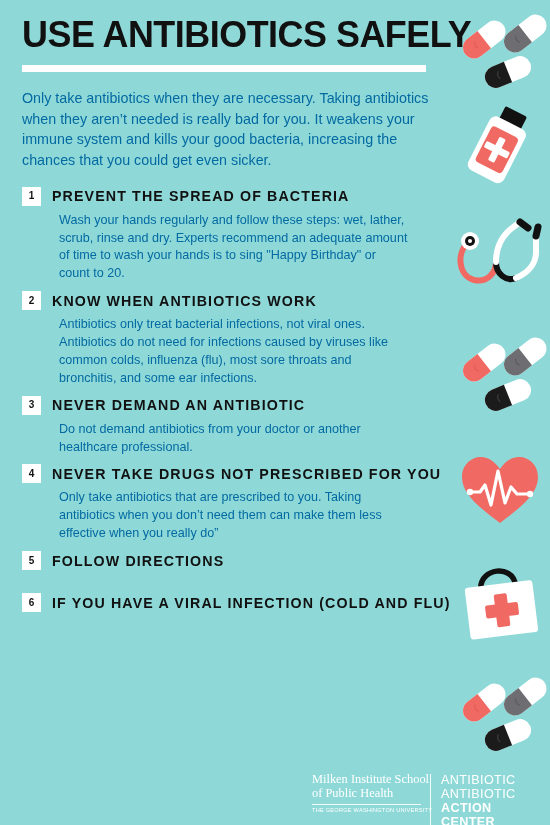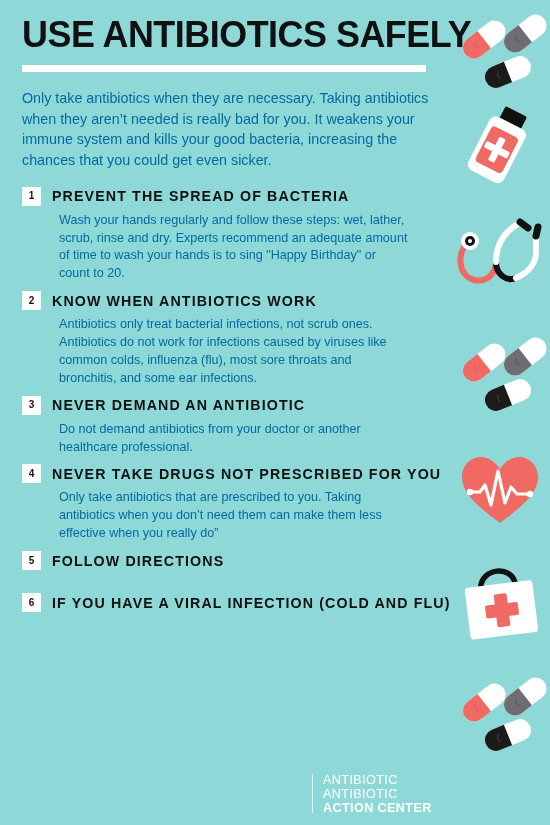--- a/index.html
+++ b/index.html
@@ -202,21 +202,21 @@
           <span class="step-title">PREVENT THE SPREAD OF BACTERIA</span>
         </div>
         <div class="step-body">Wash your hands regularly and follow these steps: wet, lather, scrub, rinse and dry. Experts recommend an adequate amount of time to wash your hands is to sing "Happy Birthday" or count to 20.</div>
       </li>
 
       <li class="step">
         <div class="step-head">
           <span class="badge">2</span>
           <span class="step-title">KNOW WHEN ANTIBIOTICS WORK</span>
         </div>
-        <div class="step-body">Antibiotics only treat bacterial infections, not scrub ones. Antibiotics do not work for infections caused by viruses like common colds, influenza (flu), most sore throats and bronchitis, and some ear infections.</div>
+        <div class="step-body">Antibiotics only treat bacterial infections, not viral ones. Antibiotics do not need for infections caused by viruses like common colds, influenza (flu), most sore throats and bronchitis, and some ear infections.</div>
       </li>
 
       <li class="step">
         <div class="step-head">
           <span class="badge">3</span>
           <span class="step-title">NEVER DEMAND AN ANTIBIOTIC</span>
         </div>
         <div class="step-body">Do not demand antibiotics from your doctor or another healthcare professional.</div>
       </li>
 
@@ -239,20 +239,26 @@
         <div class="step-head">
           <span class="badge">6</span>
           <span class="step-title">IF YOU HAVE A VIRAL INFECTION (COLD AND FLU)</span>
         </div>
       </li>
 
     </ul>
   </div>
 
   <div class="footer">
+    <div class="logo-milken">
+      <div class="m1">Milken Institute School</div>
+      <div class="m2">of Public Health</div>
+      <div class="rule"></div>
+      <div class="gw">THE GEORGE WASHINGTON UNIVERSITY</div>
+    </div>
     <div class="logo-sep"></div>
     <div class="logo-arac">
       <div class="l1">ANTIBIOTIC</div>
       <div class="l2">ANTIBIOTIC</div>
       <div class="l3">ACTION CENTER</div>
     </div>
   </div>
 
   <div class="icon-col">
 

